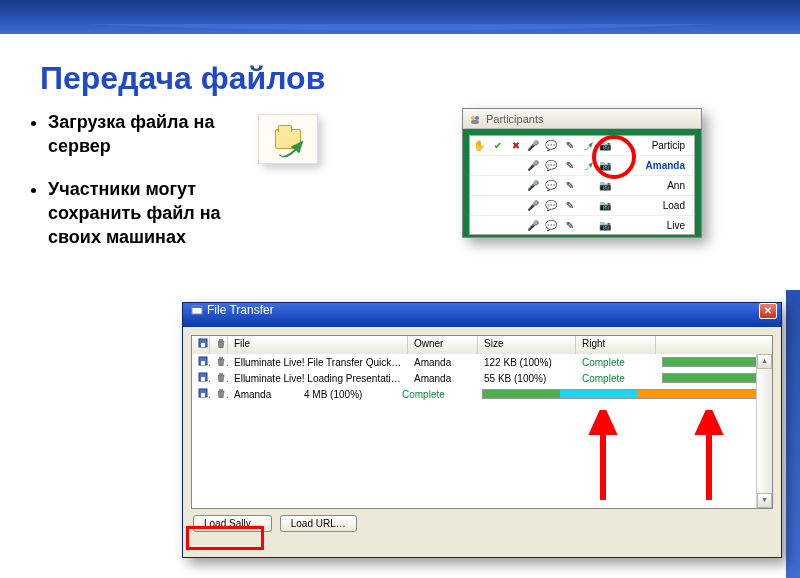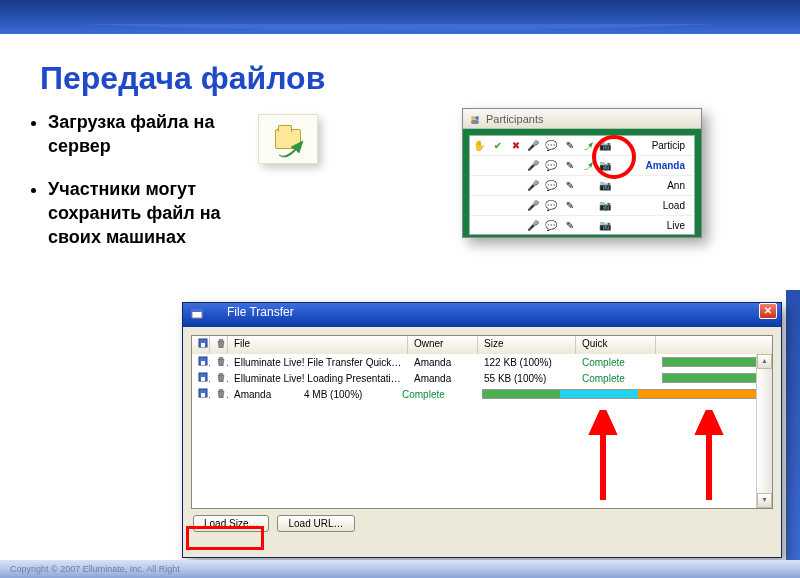--- a/index.html
+++ b/index.html
@@ -27,21 +27,21 @@
   .participants-title { height:20px; background: linear-gradient(180deg, #f9f8f3, #e6e3d4); border-bottom:1px solid #bbb; font-size:11px; color:#5b5b5b; padding:3px 6px; display:flex; align-items:center; gap:5px; }
   .ptcp-body { background:#fff; margin:6px; border:1px solid #aaa; height:100px; overflow:hidden; }
   .icon-row { height:20px; display:flex; align-items:center; gap:4px; padding:0 3px; border-bottom:1px solid #eee; font-size:10px; }
   .icon-row .name { margin-left:auto; padding-right:6px; color:#000; }
   .icon-row.leader .name { color:#1040c0; font-weight:bold; }
   .mini { width:14px; height:14px; display:inline-flex; align-items:center; justify-content:center; font-size:10px; }
   .red-circle { position:absolute; left:592px; top:135px; width:44px; height:44px; border:4px solid #ff0000; border-radius:50%; pointer-events:none; z-index:5; }
   
   
   .ft-window { position:absolute; left:182px; top:302px; width:600px; height:256px; background:#ece9d8; border:1px solid #0a246a; box-shadow: 6px 6px 12px rgba(0,0,0,0.4); }
-  .ft-titlebar { height:24px; background: linear-gradient(180deg, #3a6fe0 0%, #2452c7 50%, #0a3aa8 100%); color:#fff; font-size:12px; display:flex; align-items:flex-end; padding:0 4px 8px 8px; gap:24px; }
+  .ft-titlebar { height:24px; background: linear-gradient(180deg, #3a6fe0 0%, #2452c7 50%, #0a3aa8 100%); color:#fff; font-size:12px; display:flex; align-items:flex-start; padding:0 4px 0 8px; gap:4px; }
   .ft-titlebar .close { margin-left:auto; width:18px; height:16px; background: linear-gradient(180deg,#f08070,#d03010); border:1px solid #fff; border-radius:2px; color:#fff; font-size:10px; line-height:14px; text-align:center; font-weight:bold; }
   .ft-body { padding:8px; }
   .ft-table { width:100%; background:#fff; border:1px solid #888; height:174px; position:relative; }
   .ft-header { display:flex; height:18px; background: linear-gradient(180deg,#fff,#ece9d8); font-size:10px; color:#000; }
   .ft-header > div { border-right:1px solid #ccc; padding:2px 6px; }
   .col-ic1 { width:18px; } .col-ic2 { width:18px; }
   .col-file { width:180px; } .col-owner { width:70px; } .col-size { width:98px; } .col-server { width:80px; } .col-prog { flex:1; }
   .ft-rows { font-size:10px; }
   .ft-row { display:flex; height:16px; align-items:center; }
   .ft-row > div { padding:0 6px; overflow:hidden; white-space:nowrap; text-overflow:ellipsis; }
@@ -174,21 +174,21 @@
                 <rect x="1" y="1" width="8" height="8" fill="#4a70d0" stroke="#2a4080"></rect>
                 <rect x="3" y="5" width="4" height="4" fill="#fff"></rect>
               </svg></div>
           <div class="col-ic2"><svg width="10" height="10">
                 <path d="M2 3 h6 l-1 7 h-4 z" fill="#888" stroke="#555" stroke-width="0.5"></path>
                 <rect x="3" y="1" width="4" height="2" fill="#888"></rect>
               </svg></div>
           <div class="col-file">File</div>
           <div class="col-owner">Owner</div>
           <div class="col-size">Size</div>
-          <div class="col-server" style="color:#000">Quick</div>
+          <div class="col-server" style="color:#000">Right</div>
         </div>
         <div class="ft-rows" id="ft-rows">
             <div class="ft-row">
               <div class="col-ic1"><svg width="10" height="10">
                   <rect x="1" y="1" width="8" height="8" fill="#4a70d0" stroke="#2a4080"></rect>
                   <rect x="3" y="5" width="4" height="4" fill="#fff"></rect>
                 </svg></div>
               <div class="col-ic2"><svg width="10" height="10">
                   <path d="M2 3 h6 l-1 7 h-4 z" fill="#888" stroke="#555" stroke-width="0.5"></path>
                   <rect x="3" y="1" width="4" height="2" fill="#888"></rect>
@@ -246,32 +246,31 @@
                 </div>
               </div>
             </div>
           </div>
         <div class="ft-scroll">
           <div class="scroll-btn" style="top:0">▴</div>
           <div class="scroll-btn" style="bottom:0">▾</div>
         </div>
       </div>
       <div class="ft-buttons">
-        <button class="wbtn">Load Size…</button>
+        <button class="wbtn">Load Sally…</button>
         <button class="wbtn">Load URL…</button>
       </div>
     </div>
   </div>
 
   <div class="red-box" style="left:186px; top:526px; width:78px; height:24px;"></div>
   <div class="red-arrow" style="left:588px; top:410px;">
     <svg width="30" height="90">
         <path d="M15 90 L15 20 M15 0 L5 22 L25 22 Z" stroke="#ff0000" stroke-width="6" fill="#ff0000"></path>
       </svg>
   </div>
   <div class="red-arrow" style="left:694px; top:410px;">
     <svg width="30" height="90">
         <path d="M15 90 L15 20 M15 0 L5 22 L25 22 Z" stroke="#ff0000" stroke-width="6" fill="#ff0000"></path>
       </svg>
   </div>
 
-  <div class="footer">Copyright © 2007 Elluminate, Inc. All Right</div>
 </div>
 
 </body></html>

